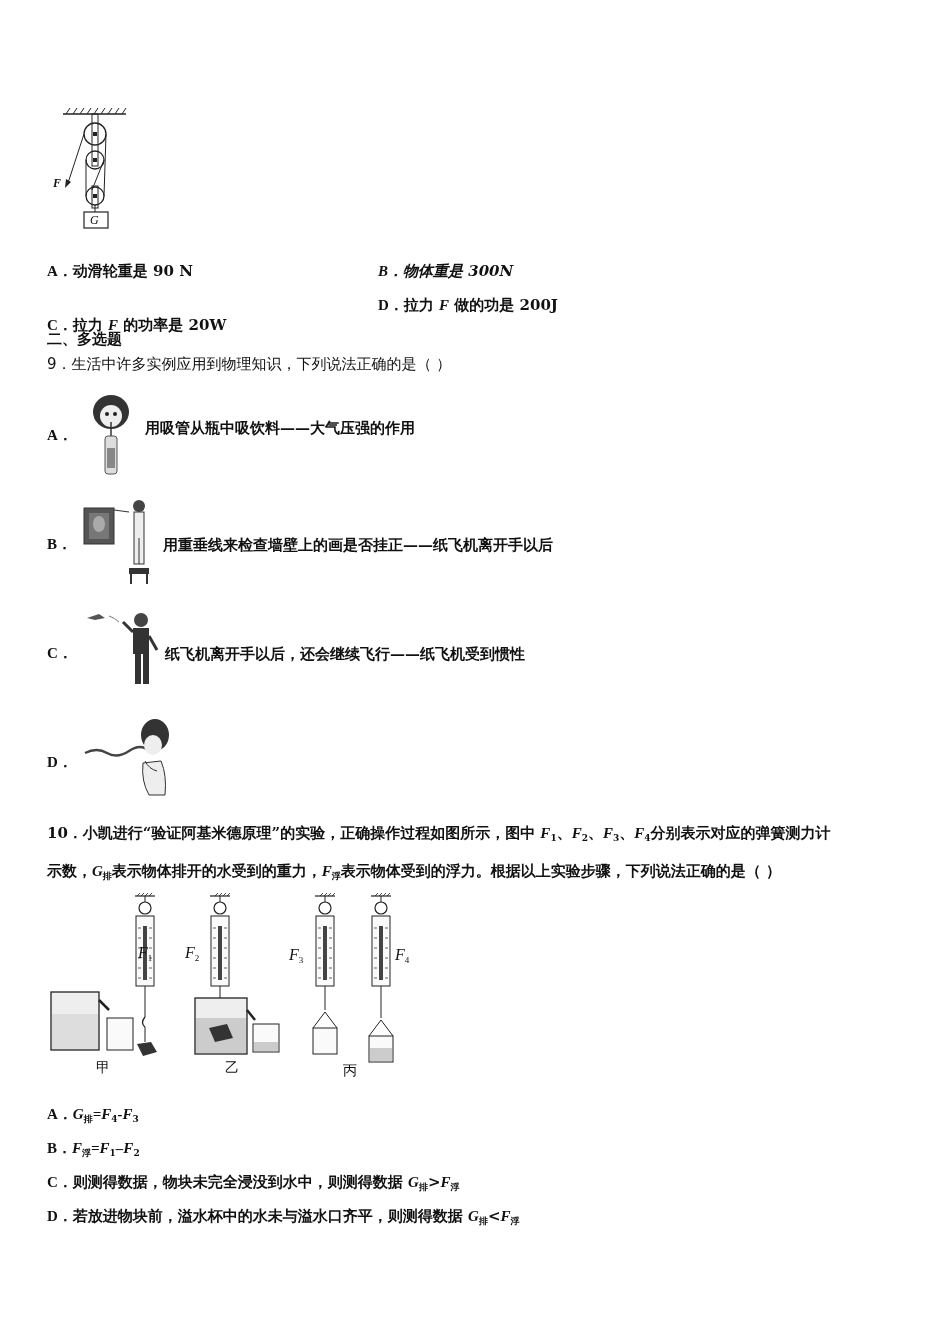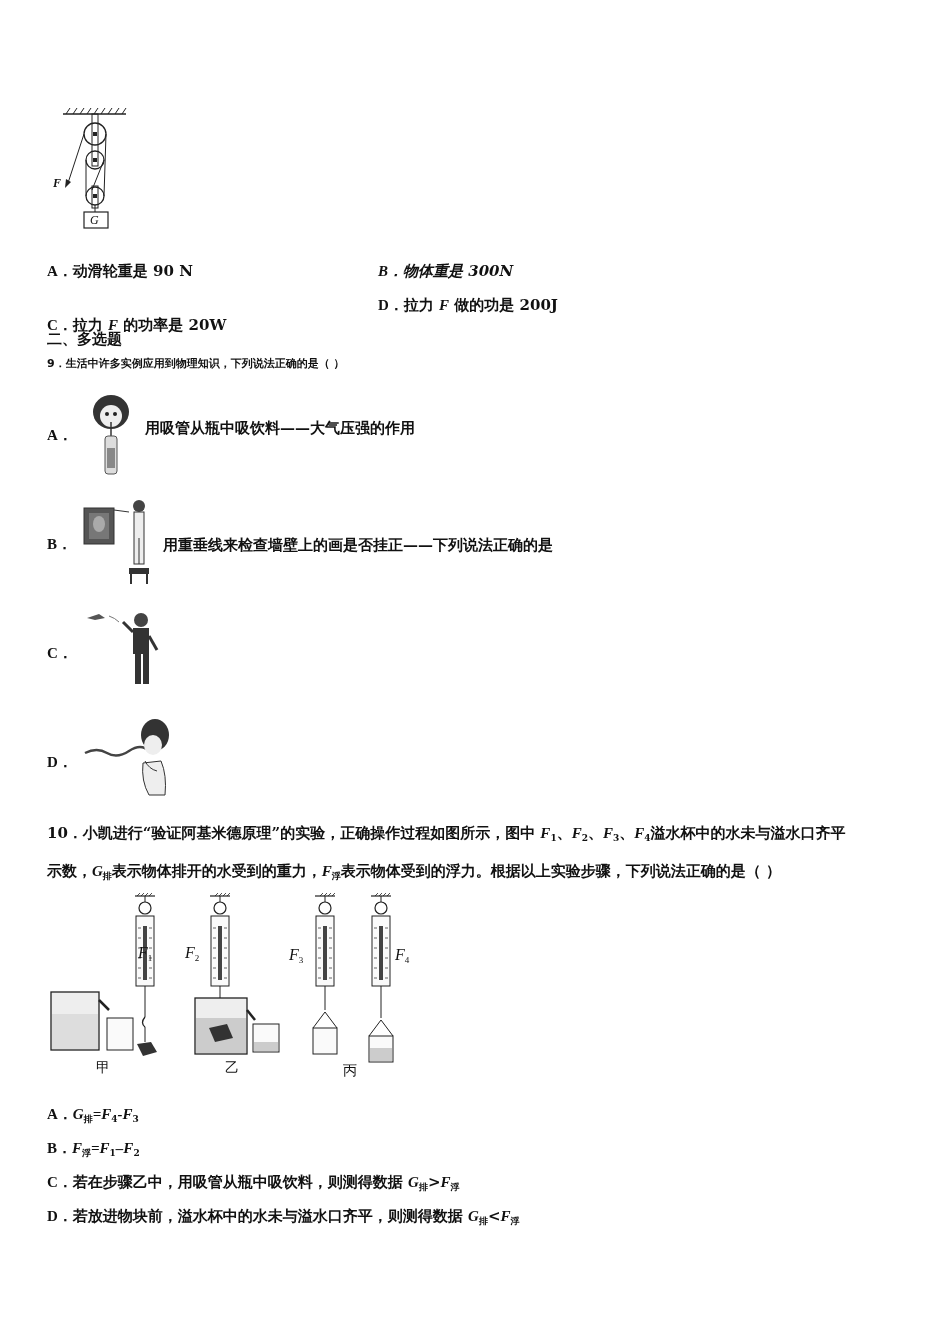--- a/index.html
+++ b/index.html
@@ -3,21 +3,21 @@
 <meta charset="utf-8">
 <style>
   html, body { margin:0; padding:0; background:#ffffff; }
   body { width:950px; height:1344px; position:relative; overflow:hidden; color:#111; font-family:"DejaVu Serif","Liberation Serif",serif; }
   .abs { position:absolute; }
   .txt { font-size:15px; font-weight:bold; white-space:nowrap; line-height:20px; }
   .txt .it { font-style:italic; font-family:"Liberation Serif",serif; }
   .sub { font-size:9px; vertical-align:-3px; }
   .subcn { font-size:9px; vertical-align:-3px; font-weight:bold; }
   .lbl { font-family:"Liberation Serif",serif; font-weight:bold; font-size:15px; }
-  .plain { font-family:"DejaVu Sans","Liberation Sans",sans-serif; font-weight:bold; font-size:11px; }
+  .plain { font-family:"DejaVu Sans","Liberation Sans",sans-serif; font-weight:normal; font-size:15px; }
   svg { position:absolute; }
   .figcap { font-size:14px; font-family:"DejaVu Sans",sans-serif; }
   .Flabel { font-family:"Liberation Serif",serif; font-style:italic; font-size:16px; }
 </style>
 </head>
 <body>
 
 <div class="abs" style="left:48px;top:100px;width:90px;height:135px;">
   <svg width="90" height="135" viewBox="0 0 90 135">
 
@@ -97,50 +97,51 @@
     <rect x="8" y="15" width="20" height="26" fill="#777"></rect>
     <ellipse cx="18" cy="26" rx="6" ry="8" fill="#aaa"></ellipse>
     <line x1="33" y1="12" x2="48" y2="14" stroke="#333"></line>
     <circle cx="58" cy="8" r="6" fill="#444"></circle>
     <rect x="53" y="14" width="10" height="52" fill="#eee" stroke="#333"></rect>
     <line x1="58" y1="40" x2="58" y2="66" stroke="#333"></line>
     <rect x="48" y="70" width="20" height="6" fill="#333"></rect>
     <line x1="50" y1="76" x2="50" y2="86" stroke="#333" stroke-width="2"></line>
       <line x1="66" y1="76" x2="66" y2="86" stroke="#333" stroke-width="2"></line>
   </svg>
-  <span class="abs txt" style="left:116px;top:37px;">用重垂线来检查墙壁上的画是否挂正——下列说法正确的是</span>
+  <span class="abs txt" style="left:116px;top:37px;">用重垂线来检查墙壁上的画是否挂正——纸飞机离开手以后</span>
 </div>
 
 <div class="abs" style="left:47px;top:608px;width:560px;height:90px;">
   <span class="abs lbl" style="left:0;top:36px;">C．</span>
   <svg width="80" height="86" style="left:38px;top:0;">
     <path d="M2,10 L14,6 L20,10 L10,12 Z" fill="#555"></path>
     <path d="M24,8 Q30,10 34,14" stroke="#777" fill="none"></path>
     <circle cx="56" cy="12" r="7" fill="#444"></circle>
     <rect x="48" y="20" width="16" height="26" fill="#333"></rect>
     <rect x="50" y="46" width="6" height="30" fill="#333"></rect>
       <rect x="58" y="46" width="6" height="30" fill="#333"></rect>
     <line x1="48" y1="24" x2="38" y2="14" stroke="#333" stroke-width="3"></line>
     <line x1="64" y1="28" x2="72" y2="42" stroke="#333" stroke-width="3"></line>
   </svg>
+  <span class="abs txt" style="left:118px;top:36px;">纸飞机离开手以后，还会继续飞行——纸飞机受到惯性</span>
 </div>
 
 <div class="abs" style="left:47px;top:713px;width:580px;height:90px;">
   <span class="abs lbl" style="left:0;top:40px;">D．</span>
   <svg width="90" height="86" style="left:36px;top:0;">
     <path d="M2,40 Q14,34 24,40 T46,38 T66,38" stroke="#444" stroke-width="2.5" fill="none"></path>
     <ellipse cx="72" cy="22" rx="14" ry="16" fill="#333"></ellipse>
     <ellipse cx="70" cy="32" rx="9" ry="10" fill="#eee"></ellipse>
     <path d="M60,50 Q58,68 66,82 L82,82 Q84,62 78,48 Z" fill="#eee" stroke="#333"></path>
     <path d="M62,48 Q66,56 74,58" stroke="#333" fill="none"></path>
   </svg>
 </div>
 
 <div class="abs txt" style="left:47px;top:823px;">
-  <span>10．小凯进行“验证阿基米德原理”的实验，正确操作过程如图所示，图中 </span><span class="it">F</span><span class="sub">1</span>、<span class="it">F</span><span class="sub">2</span>、<span class="it">F</span><span class="sub">3</span>、<span class="it">F</span><span class="sub">4</span><span>溢水杯中的水未与溢水口齐平</span>
+  <span>10．小凯进行“验证阿基米德原理”的实验，正确操作过程如图所示，图中 </span><span class="it">F</span><span class="sub">1</span>、<span class="it">F</span><span class="sub">2</span>、<span class="it">F</span><span class="sub">3</span>、<span class="it">F</span><span class="sub">4</span><span>分别表示对应的弹簧测力计</span>
 </div>
 <div class="abs txt" style="left:47px;top:861px;">
   <span>示数，</span><span class="it">G</span><span class="subcn">排</span><span>表示物体排开的水受到的重力，</span><span class="it">F</span><span class="subcn">浮</span><span>表示物体受到的浮力。根据以上实验步骤，下列说法正确的是（      ）</span>
 </div>
 
 <div class="abs" style="left:45px;top:892px;width:380px;height:190px;">
   <svg width="380" height="190" viewBox="0 0 380 190">
     <defs>
       <g id="scale">
         <line x1="-10" y1="0" x2="10" y2="0" stroke="#222" stroke-width="1.2"></line>
@@ -211,17 +212,17 @@
   <span class="abs figcap" style="left:298px;top:170px;">丙</span>
 </div>
 
 <div class="abs txt" style="left:47px;top:1104px;">
   <span class="lbl">A．</span><span class="it">G</span><span class="subcn">排</span><span class="it">=F</span><span class="sub">4</span><span class="it">-F</span><span class="sub">3</span>
 </div>
 <div class="abs txt" style="left:47px;top:1138px;">
   <span class="lbl">B．</span><span class="it">F</span><span class="subcn">浮</span><span class="it">=F</span><span class="sub">1</span><span class="it">–F</span><span class="sub">2</span>
 </div>
 <div class="abs txt" style="left:47px;top:1172px;">
-  <span class="lbl">C．</span><span>若在步骤乙中，用吸管从瓶中吸饮料，则测得数据 </span><span class="it">G</span><span class="subcn">排</span><span>&gt;</span><span class="it">F</span><span class="subcn">浮</span>
+  <span class="lbl">C．</span><span>则测得数据，物块未完全浸没到水中，则测得数据 </span><span class="it">G</span><span class="subcn">排</span><span>&gt;</span><span class="it">F</span><span class="subcn">浮</span>
 </div>
 <div class="abs txt" style="left:47px;top:1206px;">
   <span class="lbl">D．</span><span>若放进物块前，溢水杯中的水未与溢水口齐平，则测得数据 </span><span class="it">G</span><span class="subcn">排</span><span>&lt;</span><span class="it">F</span><span class="subcn">浮</span>
 </div>
 
 </body></html>

